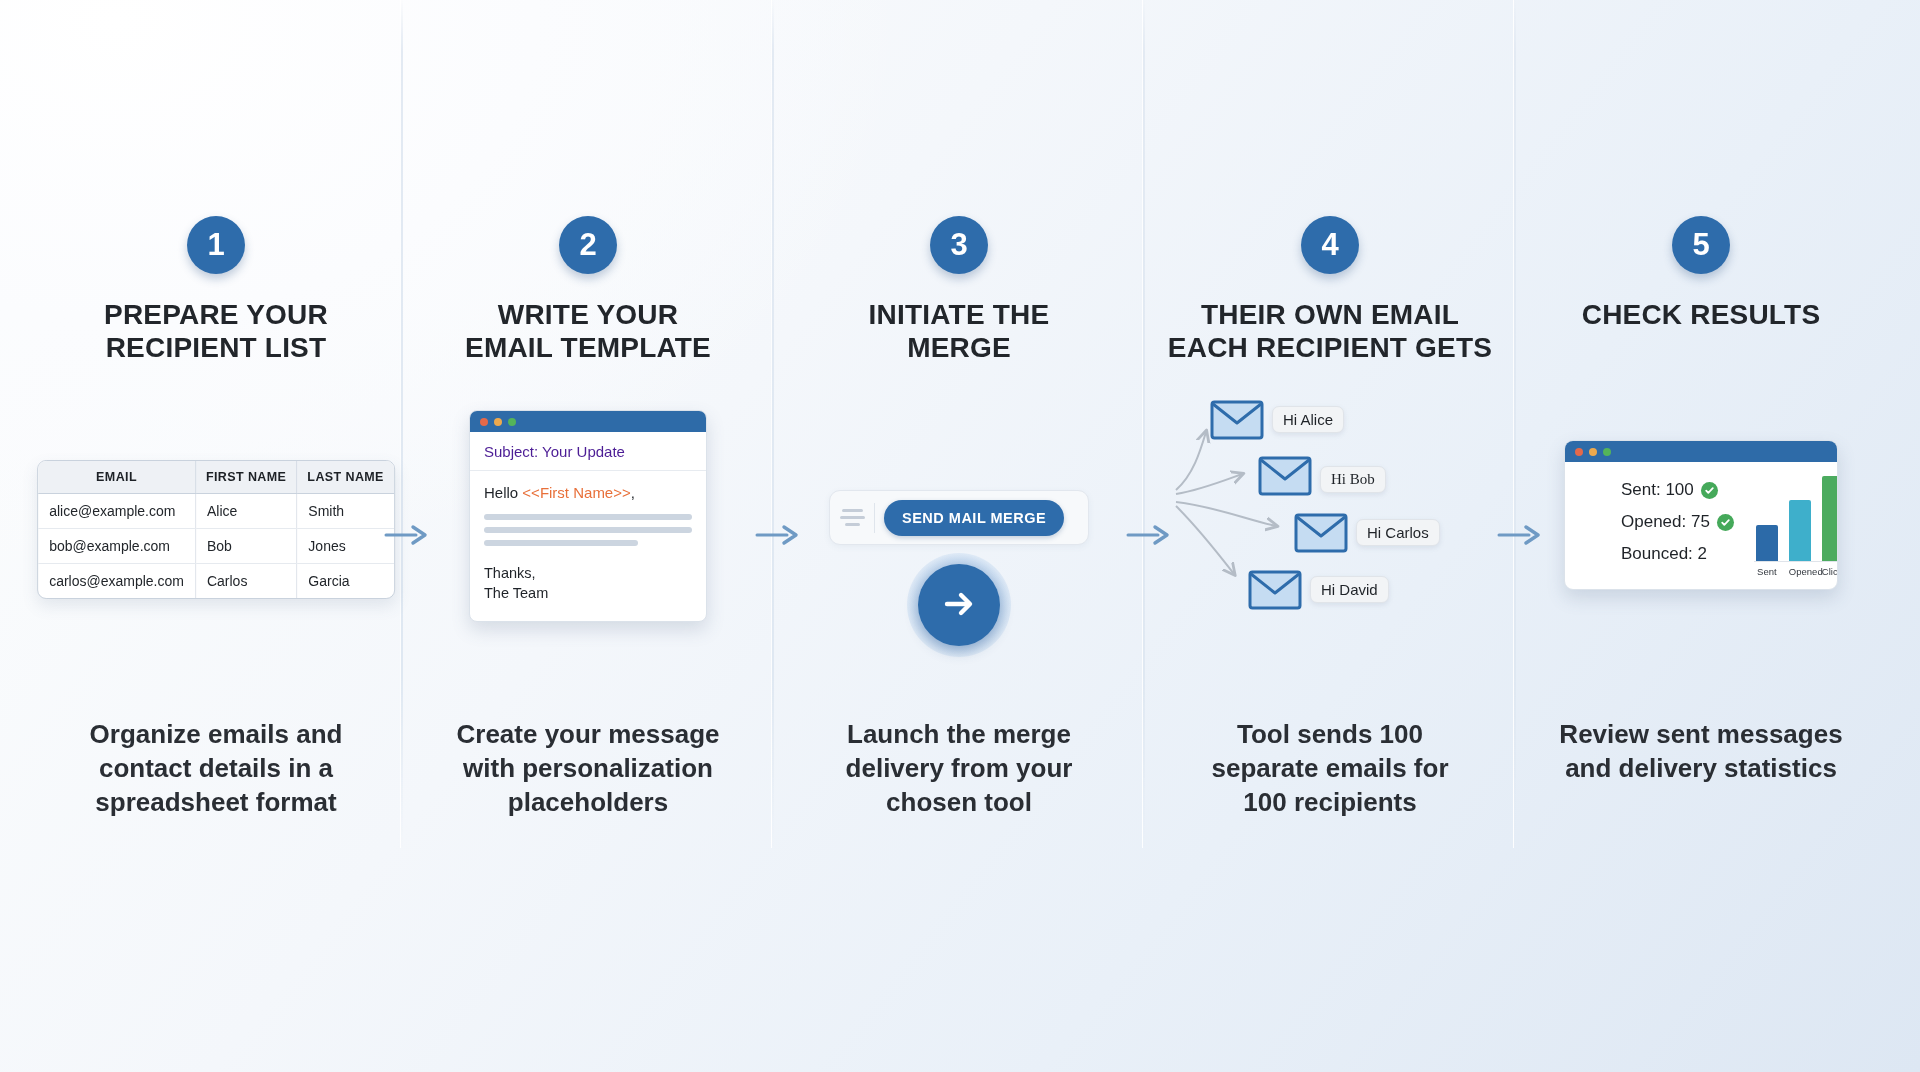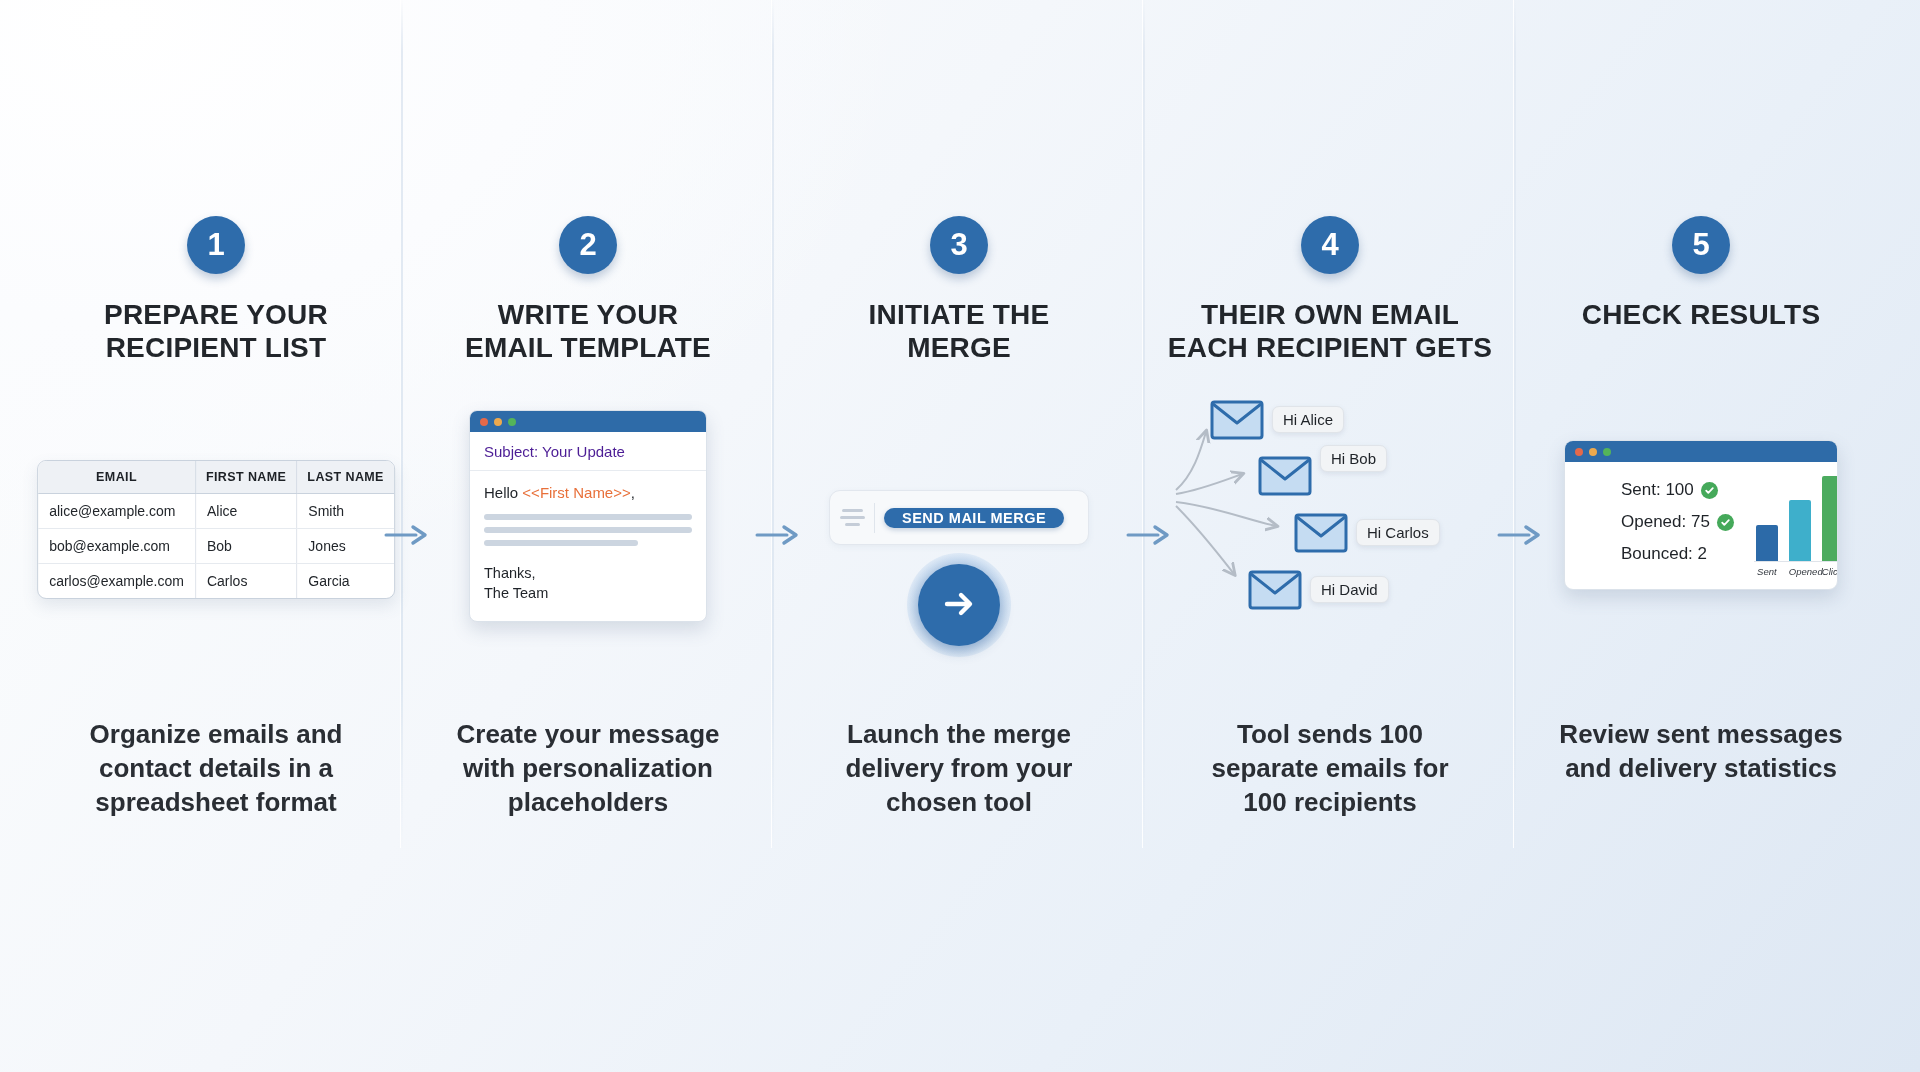--- a/index.html
+++ b/index.html
@@ -101,21 +101,21 @@
     background:#f7f9fb;display:flex;align-items:center;gap:0;
     box-shadow:0 2px 6px rgba(90,110,140,.07);
   }
   .mini-menu{width:44px;display:flex;flex-direction:column;gap:4px;align-items:center;justify-content:center;}
   .mini-menu i{display:block;height:3px;border-radius:2px;background:#c5cdd8;}
   .mini-menu i:nth-child(1){width:21px;}
   .mini-menu i:nth-child(2){width:25px;}
   .mini-menu i:nth-child(3){width:15px;}
   .vrule{width:1px;height:30px;background:#dfe5ec;}
   .send-btn{
-    margin-left:9px;height:20px;padding:0 18px;border-radius:18px;
+    margin-left:9px;height:36px;padding:0 18px;border-radius:18px;
     background:#2e6cab;color:#fff;font-size:14.5px;font-weight:700;letter-spacing:.5px;
     display:flex;align-items:center;justify-content:center;border:none;cursor:pointer;
     box-shadow:0 2px 5px rgba(40,80,130,.25);
   }
   .go-wrap{
     position:absolute;left:50%;transform:translateX(-50%);top:60px;
     width:110px;height:110px;display:flex;align-items:center;justify-content:center;
   }
   .glow{
     position:absolute;width:104px;height:104px;border-radius:50%;
@@ -147,21 +147,21 @@
   .stat{display:flex;align-items:center;gap:7px;font-size:17px;color:#1f2328;white-space:nowrap;margin-left:44px;}
   .check{
     width:17px;height:17px;border-radius:50%;background:#45a95a;
     display:flex;align-items:center;justify-content:center;flex:0 0 17px;
   }
   .hrule{width:1px;background:#e3e8ee;margin:2px 0;}
   .chartbox{flex:1;display:flex;flex-direction:column;}
   .plot{height:85px;display:flex;align-items:flex-end;gap:11px;justify-content:center;
         border-bottom:1.5px solid #dfe4ea;padding:0 2px;}
   .bar{width:22px;border-radius:2px 2px 0 0;}
-  .xlabels{display:flex;gap:11px;justify-content:center;padding:4px 2px 0;font-style:italic;}
+  .xlabels{display:flex;gap:11px;justify-content:center;padding:4px 2px 0;}
   .xlabels span{width:22px;text-align:center;font-size:9.5px;color:#33383f;white-space:nowrap;}
 </style>
 </head>
 <body>
 
 <div id="stage">
 
   <div class="divider" style="left:400px;"></div>
   <div class="divider" style="left:771px;"></div>
   <div class="divider" style="left:1142px;"></div>
@@ -329,21 +329,21 @@
           </svg>
         </span>
         <span class="bub" style="left:134px;top:36px;">Hi Alice</span>
 
         <span class="env" style="left:120px;top:86px;">
           <svg width="54" height="40" viewBox="0 0 54 40">
             <rect x="2" y="2" width="50" height="36" rx="2.5" fill="#c5dcf2" stroke="#2e6cab" stroke-width="3"></rect>
             <path d="M3 4 L27 23 L51 4" fill="none" stroke="#2e6cab" stroke-width="3" stroke-linejoin="round"></path>
           </svg>
         </span>
-        <span class="bub" style="left:182px;top:75px;">Hi Bob</span>
+        <span class="bub" style="left:182px;top:96px;font-family:Liberation Serif, serif;">Hi Bob</span>
 
         <span class="env" style="left:156px;top:143px;">
           <svg width="54" height="40" viewBox="0 0 54 40">
             <rect x="2" y="2" width="50" height="36" rx="2.5" fill="#c5dcf2" stroke="#2e6cab" stroke-width="3"></rect>
             <path d="M3 4 L27 23 L51 4" fill="none" stroke="#2e6cab" stroke-width="3" stroke-linejoin="round"></path>
           </svg>
         </span>
         <span class="bub" style="left:218px;top:149px;">Hi Carlos</span>
 
         <span class="env" style="left:110px;top:200px;">

